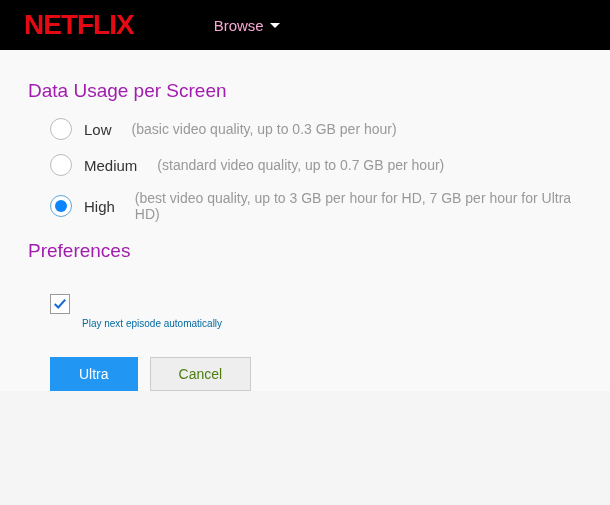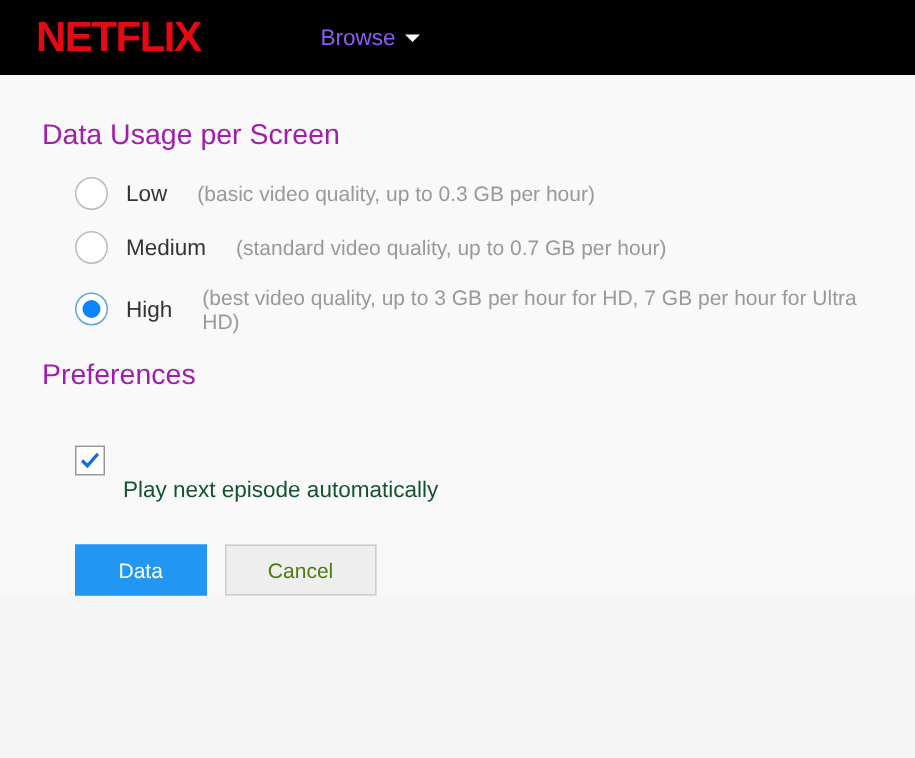--- a/index.html
+++ b/index.html
@@ -1,35 +1,35 @@
 <!DOCTYPE html>
 <html><head>
 <meta charset="utf-8">
 <style>
   * { box-sizing: border-box; margin: 0; padding: 0; }
   body { font-family: Arial, Helvetica, sans-serif; width: 610px; height: 505px; overflow: hidden; background: #f5f5f5; }
   .topbar { background: #000; height: 50px; display: flex; align-items: center; padding: 0 24px; }
   .logo { color: #e50914; font-family: Arial Black, Arial, sans-serif; font-weight: 900; font-size: 28px; letter-spacing: -1px; }
-  .browse { color: #8b5cf6; font-size: 15px; margin-left: 80px; display: flex; align-items: center; gap: 6px; cursor: pointer; }
+  .browse { color: #f9a8d4; font-size: 15px; margin-left: 80px; display: flex; align-items: center; gap: 6px; cursor: pointer; }
   .caret { width: 0; height: 0; border-left: 5px solid transparent; border-right: 5px solid transparent; border-top: 5px solid #fff; }
   .content { padding: 30px 28px 0 28px; background: #f9f9f9; }
   .page-title { font-size: 30px; font-weight: 400; color: #333; margin-bottom: 24px; }
   .section-title { font-size: 19px; font-weight: 400; color: #a21caf; margin-bottom: 16px; }
   .radio-group { padding-left: 22px; }
   .radio-row { display: flex; align-items: center; margin-bottom: 14px; cursor: pointer; }
   .radio-circle { width: 22px; height: 22px; border: 1px solid #bbb; border-radius: 50%; background: #fff; display: flex; align-items: center; justify-content: center; flex-shrink: 0; margin-right: 12px; }
   .radio-circle.selected { border-color: #5fa7d6; }
   .radio-dot { width: 12px; height: 12px; border-radius: 50%; background: #0a84ff; }
   .radio-label { font-size: 15px; color: #333; }
   .radio-desc { font-size: 14px; color: #999; margin-left: 20px; }
   .prefs { margin-top: 18px; }
   .check-row { display: flex; align-items: center; padding-left: 22px; margin-top: 12px; cursor: pointer; }
   .checkbox { width: 20px; height: 20px; border: 1px solid #999; background: #fff; display: flex; align-items: center; justify-content: center; margin-right: 12px; }
   .checkmark { width: 14px; height: 14px; }
-  .check-label { font-size: 15px; color: #14532d; margin-top: 40px; }
+  .check-label { font-size: 10px; color: #0369a1; margin-top: 40px; }
   .actions { display: flex; gap: 12px; margin-top: 28px; padding-left: 22px; }
   .btn { height: 34px; padding: 0 28px; font-size: 14px; border: 1px solid #ccc; cursor: pointer; display: flex; align-items: center; justify-content: center; }
   .btn-primary { background: #2196f3; color: #fff; border-color: #2196f3; }
   .btn-secondary { background: #eee; color: #4d7c0f; }
 </style>
 </head>
 <body>
 
 <div class="topbar">
   <div class="logo">NETFLIX</div>
@@ -75,17 +75,17 @@
       <div class="checkbox">
         <svg class="checkmark" viewBox="0 0 16 16">
           <path d="M2 8 L6 12 L14 3" stroke="#1e6bd6" stroke-width="2.5" fill="none"></path>
         </svg>
       </div>
       <span class="check-label">Play next episode automatically</span>
     </div>
   </div>
 
   <div class="actions">
-    <div class="btn btn-primary">Data</div>
+    <div class="btn btn-primary">Ultra</div>
     <div class="btn btn-secondary">Cancel</div>
   </div>
 
 </div>
 
 </body></html>

